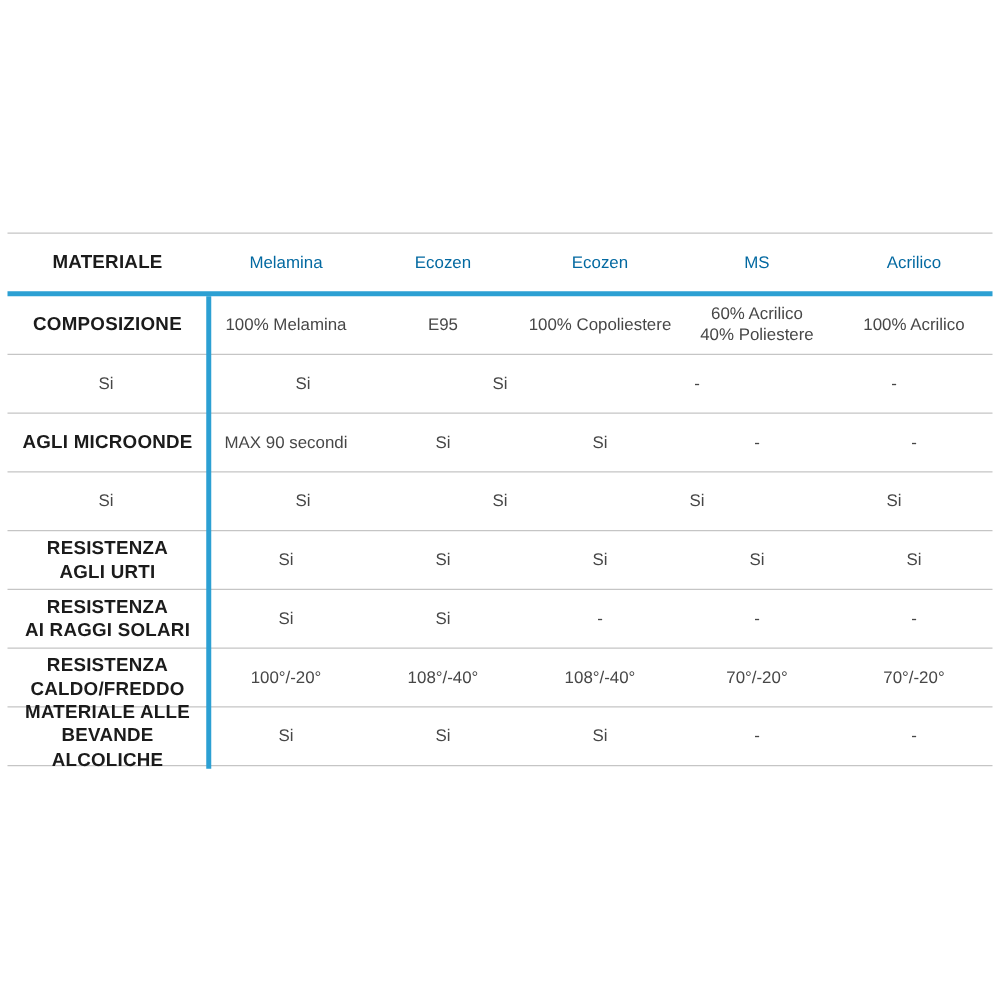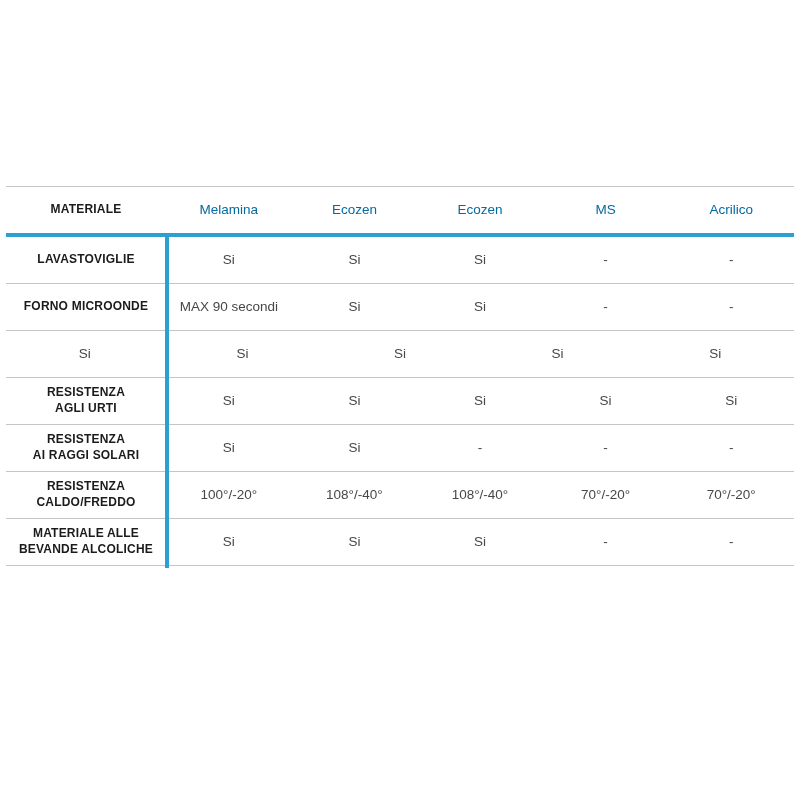--- a/index.html
+++ b/index.html
@@ -43,21 +43,21 @@
     align-items: center;
     height: 47px;
     box-sizing: border-box;
     border-bottom: 1px solid var(--separator, #c5c5c5);
   }
   .cell-label {
     width: 160px;
     flex: 0 0 160px;
     text-align: center;
     font-weight: 700;
-    font-size: 12px;
+    font-size: 15px;
     line-height: 1.3;
     color: #1b1b1b;
     white-space: pre-line;
     letter-spacing: 0.2px;
   }
   .cell {
     flex: 1 1 0;
     text-align: center;
     font-size: 13.5px;
     line-height: 1.25;
@@ -76,30 +76,38 @@
     <div class="cell-label">MATERIALE</div>
     <div class="cell">Melamina</div>
     <div class="cell">Ecozen</div>
     <div class="cell">Ecozen</div>
     <div class="cell">MS</div>
     <div class="cell">Acrilico</div>
   </div>
   <div class="table-body">
     <div class="accent-vline"></div>
 
+  <div class="row">
+        <div class="cell-label">COMPOSIZIONE</div>
+        <div class="cell">100% Melamina</div>
+        <div class="cell">E95</div>
+        <div class="cell">100% Copoliestere</div>
+        <div class="cell">60% Acrilico
+40% Poliestere</div>
+        <div class="cell">100% Acrilico</div>
+      </div>
       <div class="row">
-        <div class="cell-label">LAVASTOVIGLIE</div>
         <div class="cell">Si</div>
         <div class="cell">Si</div>
         <div class="cell">Si</div>
         <div class="cell">-</div>
         <div class="cell">-</div>
       </div>
       <div class="row">
-        <div class="cell-label">FORNO MICROONDE</div>
+        <div class="cell-label">AGLI MICROONDE</div>
         <div class="cell">MAX 90 secondi</div>
         <div class="cell">Si</div>
         <div class="cell">Si</div>
         <div class="cell">-</div>
         <div class="cell">-</div>
       </div>
       <div class="row">
         <div class="cell">Si</div>
         <div class="cell">Si</div>
         <div class="cell">Si</div>

